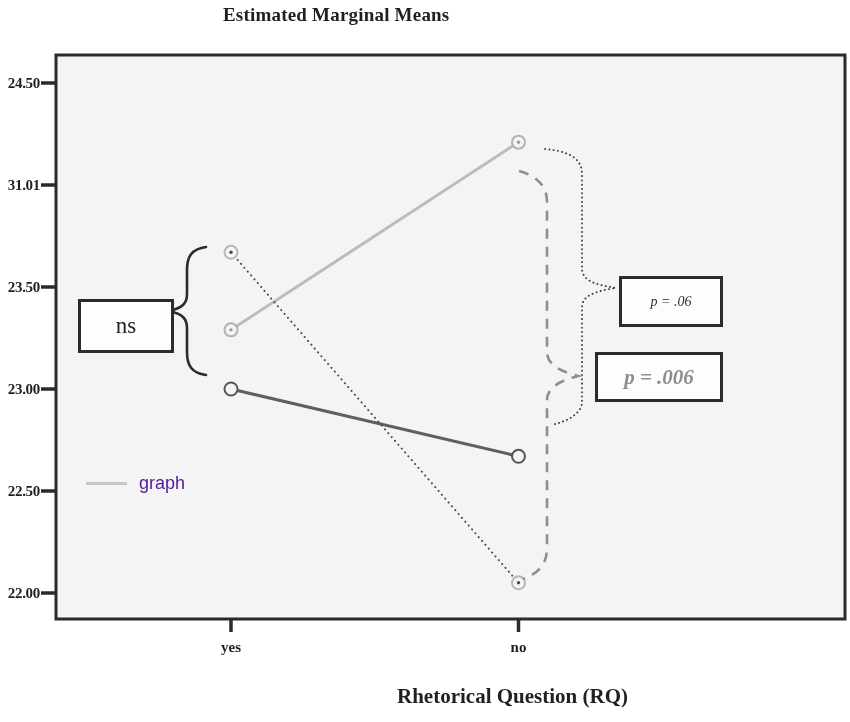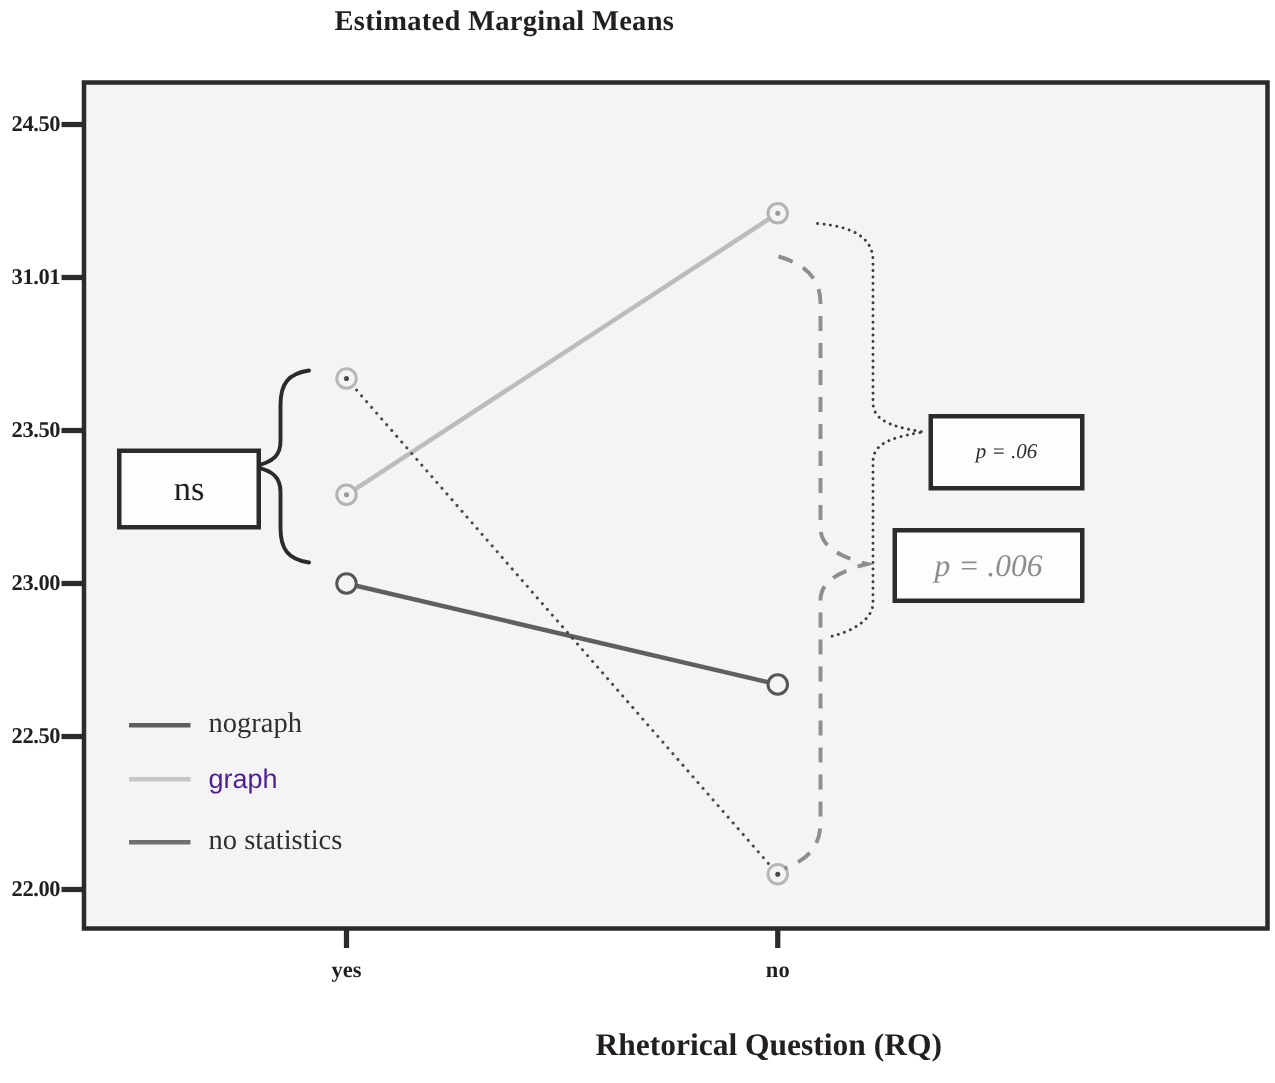--- a/index.html
+++ b/index.html
@@ -34,21 +34,21 @@
   .legend-row.r2{margin-bottom:18px;}
   .legend-swatch{width:41px;height:0;border-top-style:solid;border-top-width:3px;}
   .legend-label{font-size:19px;color:#2f2f2f;white-space:nowrap;}
   .legend-label.sans{font-family:Liberation Sans, sans-serif;font-size:18px;color:#4c1d95;text-align:center;}
   .ann-box{
     position:absolute;box-sizing:border-box;border:3px solid var(--axis_dark);
     background:#fdfdfd;display:flex;align-items:center;justify-content:center;
   }
   .ann-box.ns{left:78px;top:299px;width:96px;height:54px;font-size:23px;}
   .ann-box.p06{left:619px;top:276px;width:104px;height:51px;font-size:14px;font-style:italic;color:#2f2f2f;}
-  .ann-box.p006{left:595px;top:352px;width:128px;height:50px;font-size:21px;font-style:italic;font-weight:normal;color:var(--p006_text);}
+  .ann-box.p006{left:595px;top:352px;width:128px;height:50px;font-size:21px;font-style:italic;font-weight:bold;color:var(--p006_text);}
 </style>
 </head>
 <body>
 
 <div class="canvas">
 
   <div class="chart-title">Estimated Marginal Means</div>
 
   <svg class="plot" width="850" height="722" viewBox="0 0 850 722">
     <rect x="56" y="55" width="789" height="564" fill="var(--plot_bg)" stroke="var(--axis_dark)" stroke-width="3"></rect>
@@ -93,31 +93,23 @@
       <div class="ylab" style="top: 583px;">22.00</div>
     </div>
   <div id="x-labels">
       <div class="xlab" style="left: 191px;">yes</div>
       <div class="xlab" style="left: 478.5px;">no</div>
     </div>
 
   <div class="xaxis-title">Rhetorical Question (RQ)</div>
 
   <div class="legend" id="legend">
-      <div class="legend-row r1">
-        <div class="legend-swatch" style="border-top-color: rgb(95, 95, 95);"></div>
-        <div class="legend-label">nograph</div>
-      </div>
       <div class="legend-row r2">
         <div class="legend-swatch" style="border-top-color: rgb(198, 198, 198);"></div>
         <div class="legend-label sans">graph</div>
-      </div>
-      <div class="legend-row r3">
-        <div class="legend-swatch" style="border-top-color: rgb(111, 111, 111);"></div>
-        <div class="legend-label">no statistics</div>
       </div>
     </div>
 
   <div class="ann-box ns">
     <span>ns</span>
   </div>
   <div class="ann-box p06">
     <span>p = .06</span>
   </div>
   <div class="ann-box p006">

